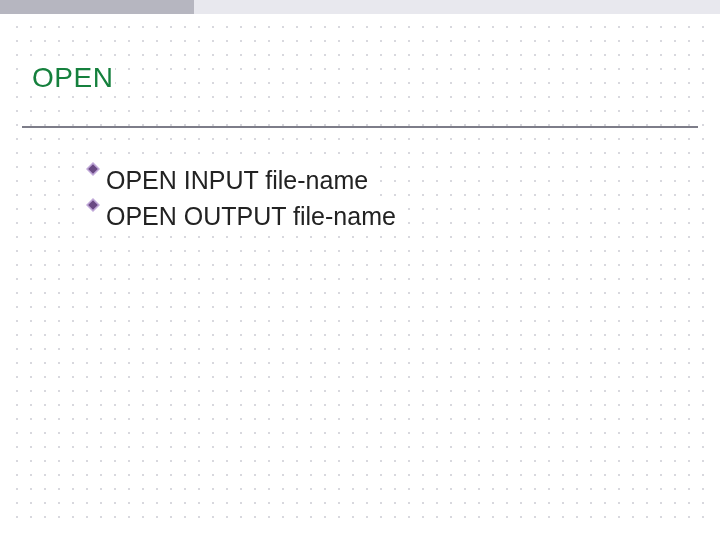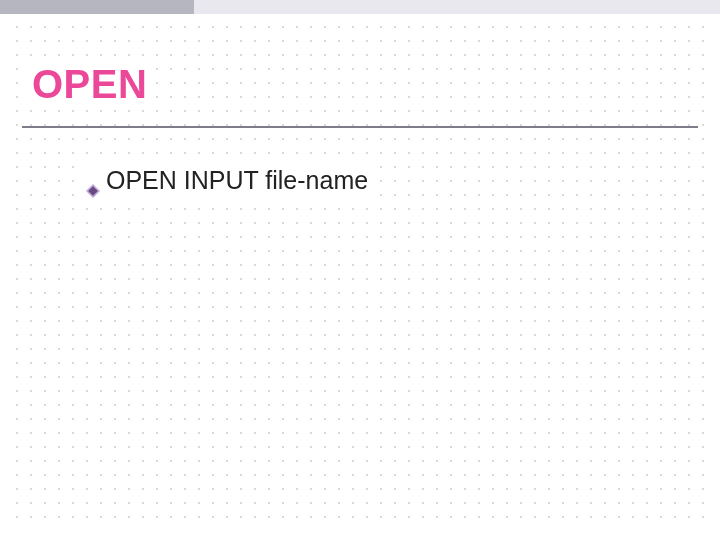--- a/index.html
+++ b/index.html
@@ -45,44 +45,44 @@
     width: 700px;
     height: 510px;
     background-image: radial-gradient(circle, #d8d8de 0.8px, transparent 0.8px);
     background-size: 14px 14px;
     background-position: 0 0;
   }
   .title {
     position: absolute;
     left: 30px;
     top: 62px;
-    font-size: 40px;
-    font-weight: 700;
-    color: #ec4899;
+    font-size: 28px;
+    font-weight: 400;
+    color: #15803d;
     letter-spacing: 0.5px;
     background: #fff;
     padding: 0 2px;
   }
   .rule {
     position: absolute;
     left: 22px;
     top: 126px;
     width: 676px;
     height: 2px;
     background: #7d7d89;
   }
   .body {
     position: absolute;
     left: 86px;
     top: 162px;
     width: 560px;
   }
   .item {
     display: flex;
-    align-items: flex-end;
+    align-items: flex-start;
     gap: 6px;
     line-height: 36px;
     font-size: 25px;
     color: #222;
     background: #fff;
     padding-right: 6px;
     width: fit-content;
   }
   .bullet {
     width: 14px;
@@ -110,14 +110,23 @@
   <div class="body">
     <div class="item">
       <span class="bullet">
         <svg viewBox="0 0 14 14" width="14" height="14">
           <polygon points="7,0 14,7 7,14 0,7" fill="#c0a8d8"></polygon>
           <polygon points="7,2.2 11.8,7 7,11.8 2.2,7" fill="#6a4a84"></polygon>
         </svg>
       </span>
       <span>OPEN INPUT file-name</span>
     </div>
+    <div class="item">
+      <span class="bullet">
+        <svg viewBox="0 0 14 14" width="14" height="14">
+          <polygon points="7,0 14,7 7,14 0,7" fill="#c0a8d8"></polygon>
+          <polygon points="7,2.2 11.8,7 7,11.8 2.2,7" fill="#6a4a84"></polygon>
+        </svg>
+      </span>
+      <span>OPEN OUTPUT file-name</span>
+    </div>
   </div>
 </div>
 
 </body></html>

